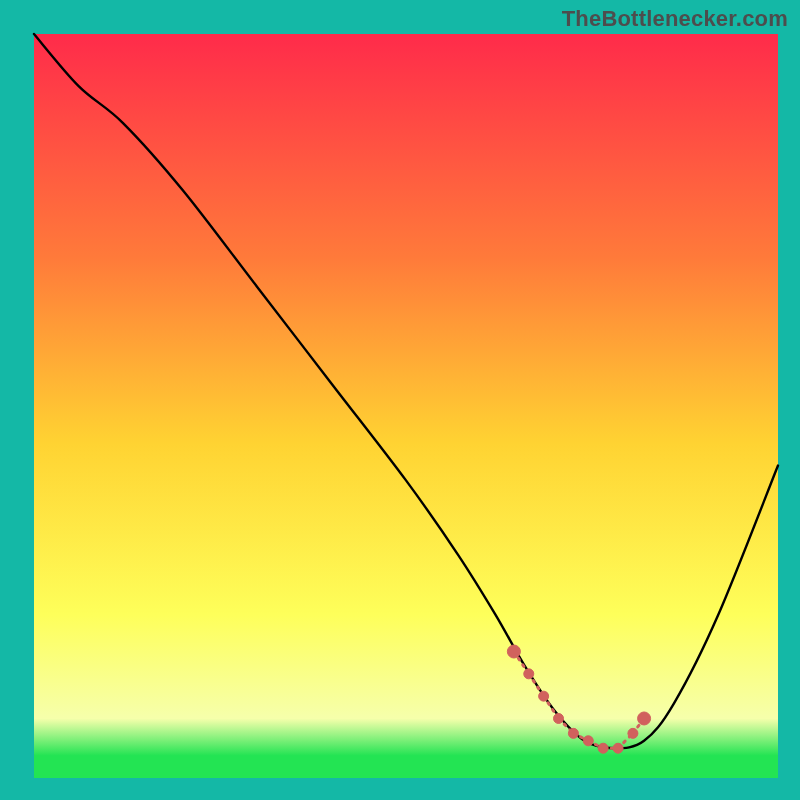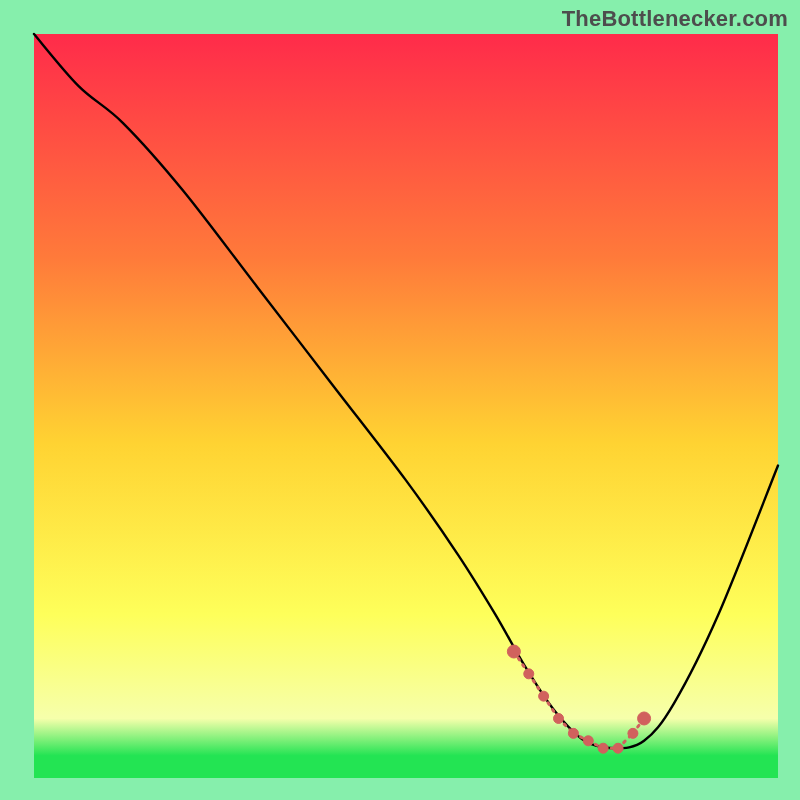--- a/index.html
+++ b/index.html
@@ -8,21 +8,21 @@
     width: 800px;
     height: 800px;
     background: #000;
     font-family: Arial, Helvetica, sans-serif;
     overflow: hidden;
   }
   .frame {
     position: relative;
     width: 800px;
     height: 800px;
-    background: #86efac;
+    background: #14b8a6;
   }
   .attribution {
     position: absolute;
     top: 6px;
     right: 12px;
     color: #4d4d4d;
     font-size: 22px;
     font-weight: bold;
     letter-spacing: 0.2px;
     user-select: none;

